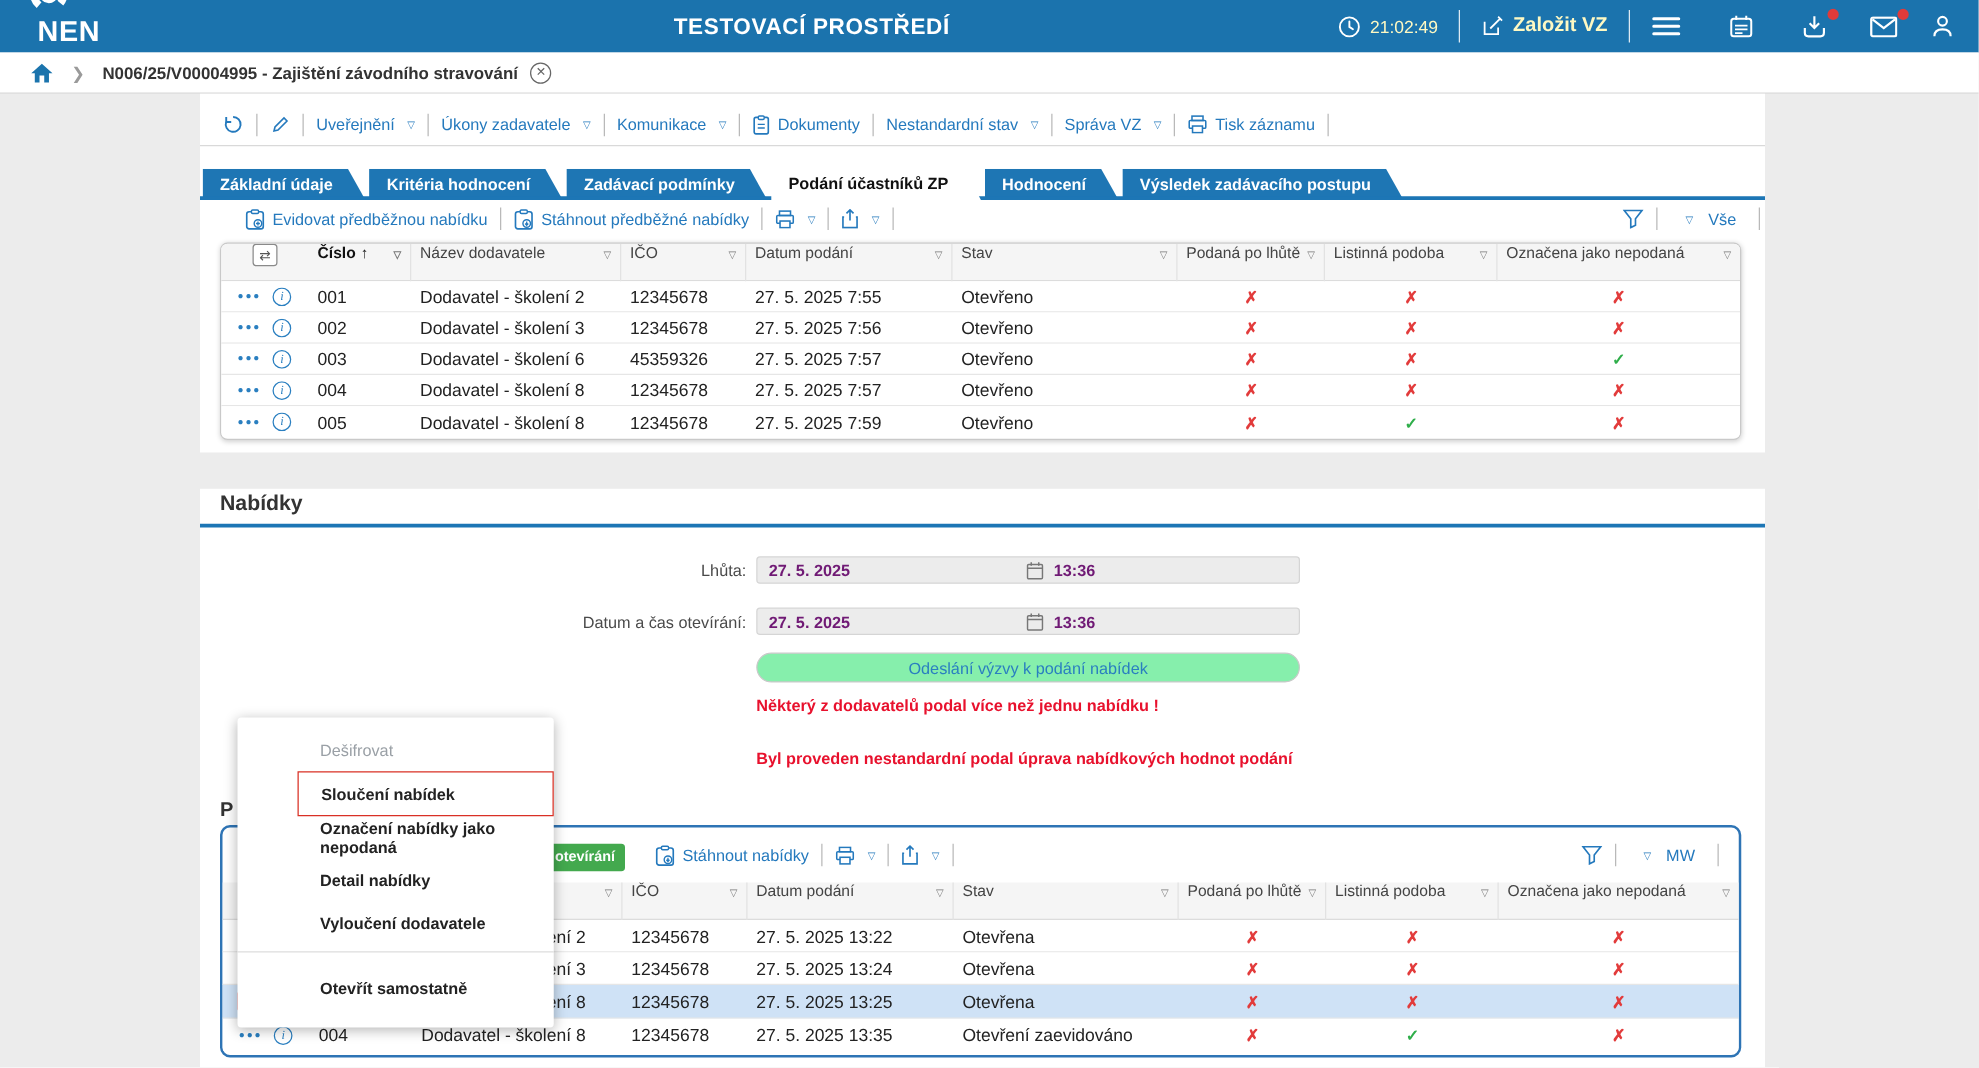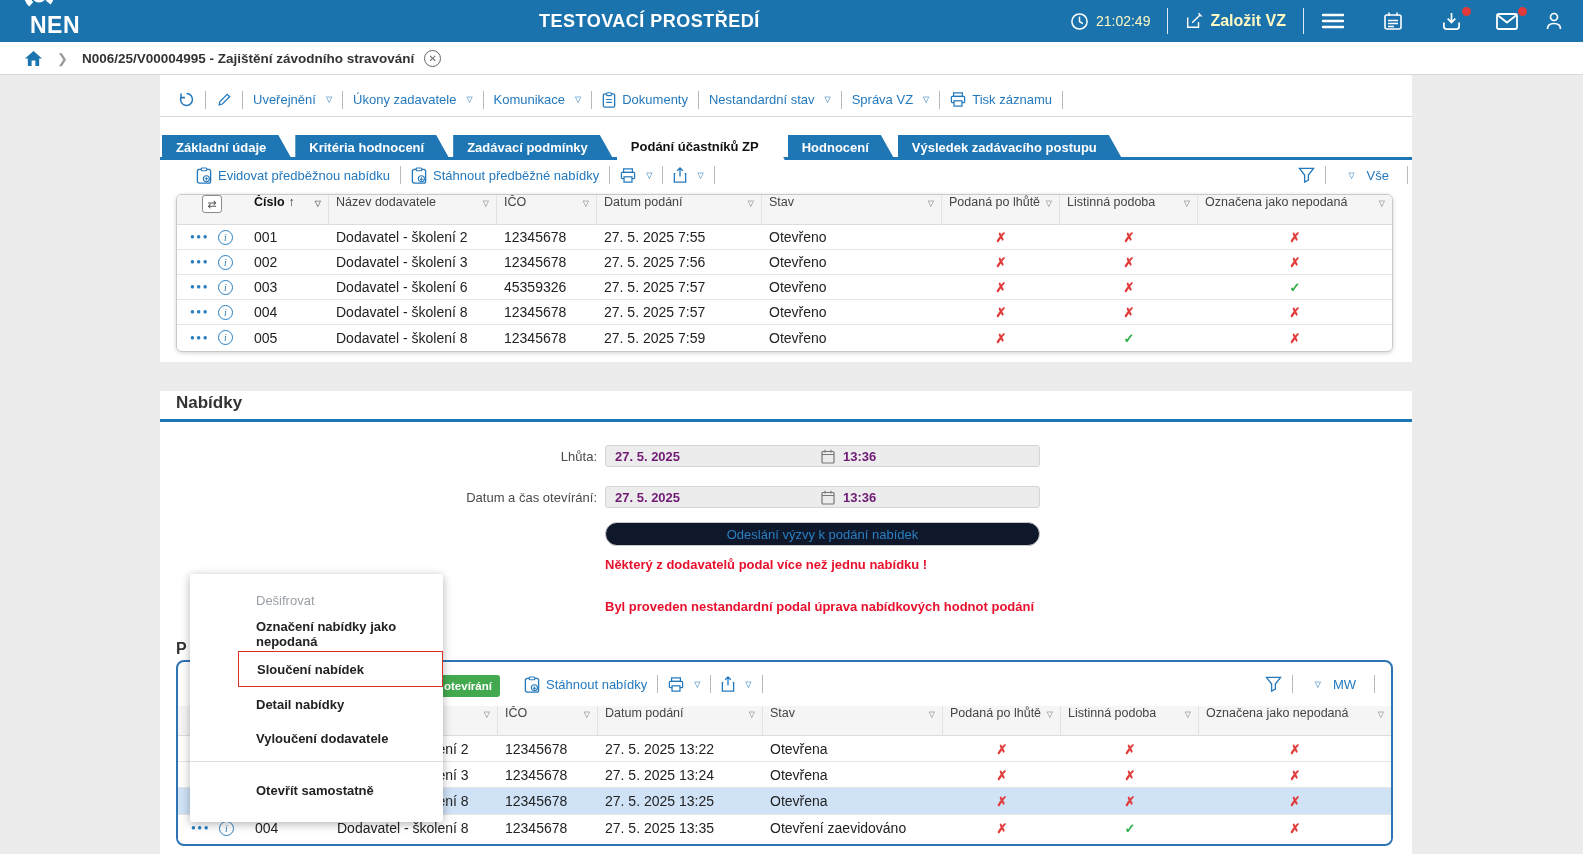--- a/index.html
+++ b/index.html
@@ -76,21 +76,21 @@
   .x::before { content:"✗"; color:#e23b3b; font-weight:bold; font-size:13px; }
   .ok::before { content:"✓"; color:#2fae4a; font-weight:bold; font-size:13px; }
 
   
   .sec-title { position:absolute; left:176px; top:393px; font-size:17px; font-weight:bold; color:#333; z-index:4; }
   .sec-rule { position:absolute; left:160px; top:419px; width:1252px; height:3px; background:#1d76b5; z-index:4; }
   .frm-label { position:absolute; width:437px; text-align:right; font-size:13px; color:#4a4a4a; }
   .frm-field { position:absolute; left:605px; width:435px; height:22px; background:#ececec; border:1px solid #d5d5d5; border-radius:3px; display:flex; align-items:center; font-size:13px; font-weight:bold; color:#701a75; cursor:text; }
   .frm-date { padding-left:9px; width:215px; }
   .cal-ic { margin-right:8px; display:inline-flex; }
-  .send-btn { position:absolute; left:605px; top:522px; width:435px; height:24px; background:#0f172a; border:1px solid #c9c9c9; border-radius:12px; color:#2a7fc0; font-size:13px; display:flex; align-items:center; justify-content:center; cursor:pointer; font-family:"Liberation Sans", sans-serif; }
+  .send-btn { position:absolute; left:605px; top:522px; width:435px; height:24px; background:#86efac; border:1px solid #c9c9c9; border-radius:12px; color:#2a7fc0; font-size:13px; display:flex; align-items:center; justify-content:center; cursor:pointer; font-family:"Liberation Sans", sans-serif; }
   .warn { position:absolute; left:605px; color:#e8112d; font-size:13px; font-weight:bold; }
 
   .p-head { position:absolute; left:176px; top:640px; font-size:16px; font-weight:bold; color:#333; z-index:2; }
 
   
   .abar2 { position:relative; height:44px; display:flex; align-items:center; padding-left:8px; font-size:13px; color:#2479bd; }
   .green-btn { position:absolute; left:258px; top:13px; height:22px; padding:0 8px; background:#43a94e; color:#fff; font-weight:bold; font-size:11.5px; border:none; border-radius:3px; display:flex; align-items:center; cursor:pointer; font-family:"Liberation Sans", sans-serif; }
   .abar2-left { margin-left:330px; display:flex; align-items:center; }
 
   
@@ -621,19 +621,19 @@
     <div class="td">27. 5. 2025 13:35</div>
     <div class="td">Otevření zaevidováno</div>
     <div class="td flagcell"><span class="x"></span></div>
     <div class="td flagcell"><span class="ok"></span></div>
     <div class="td flagcell"><span class="x"></span></div>
   </div>
 </div>
 
 <div class="cmenu">
   <div class="cm-item disabled">Dešifrovat</div>
+  <div class="cm-item hl">Sloučení nabídek</div>
   <div class="cm-item">Označení nabídky jako nepodaná</div>
-  <div class="cm-item hl">Sloučení nabídek</div>
   <div class="cm-item">Detail nabídky</div>
   <div class="cm-item">Vyloučení dodavatele</div>
   <div class="cm-sep"></div>
   <div class="cm-item last">Otevřít samostatně</div>
 </div>
 
 </body></html>

